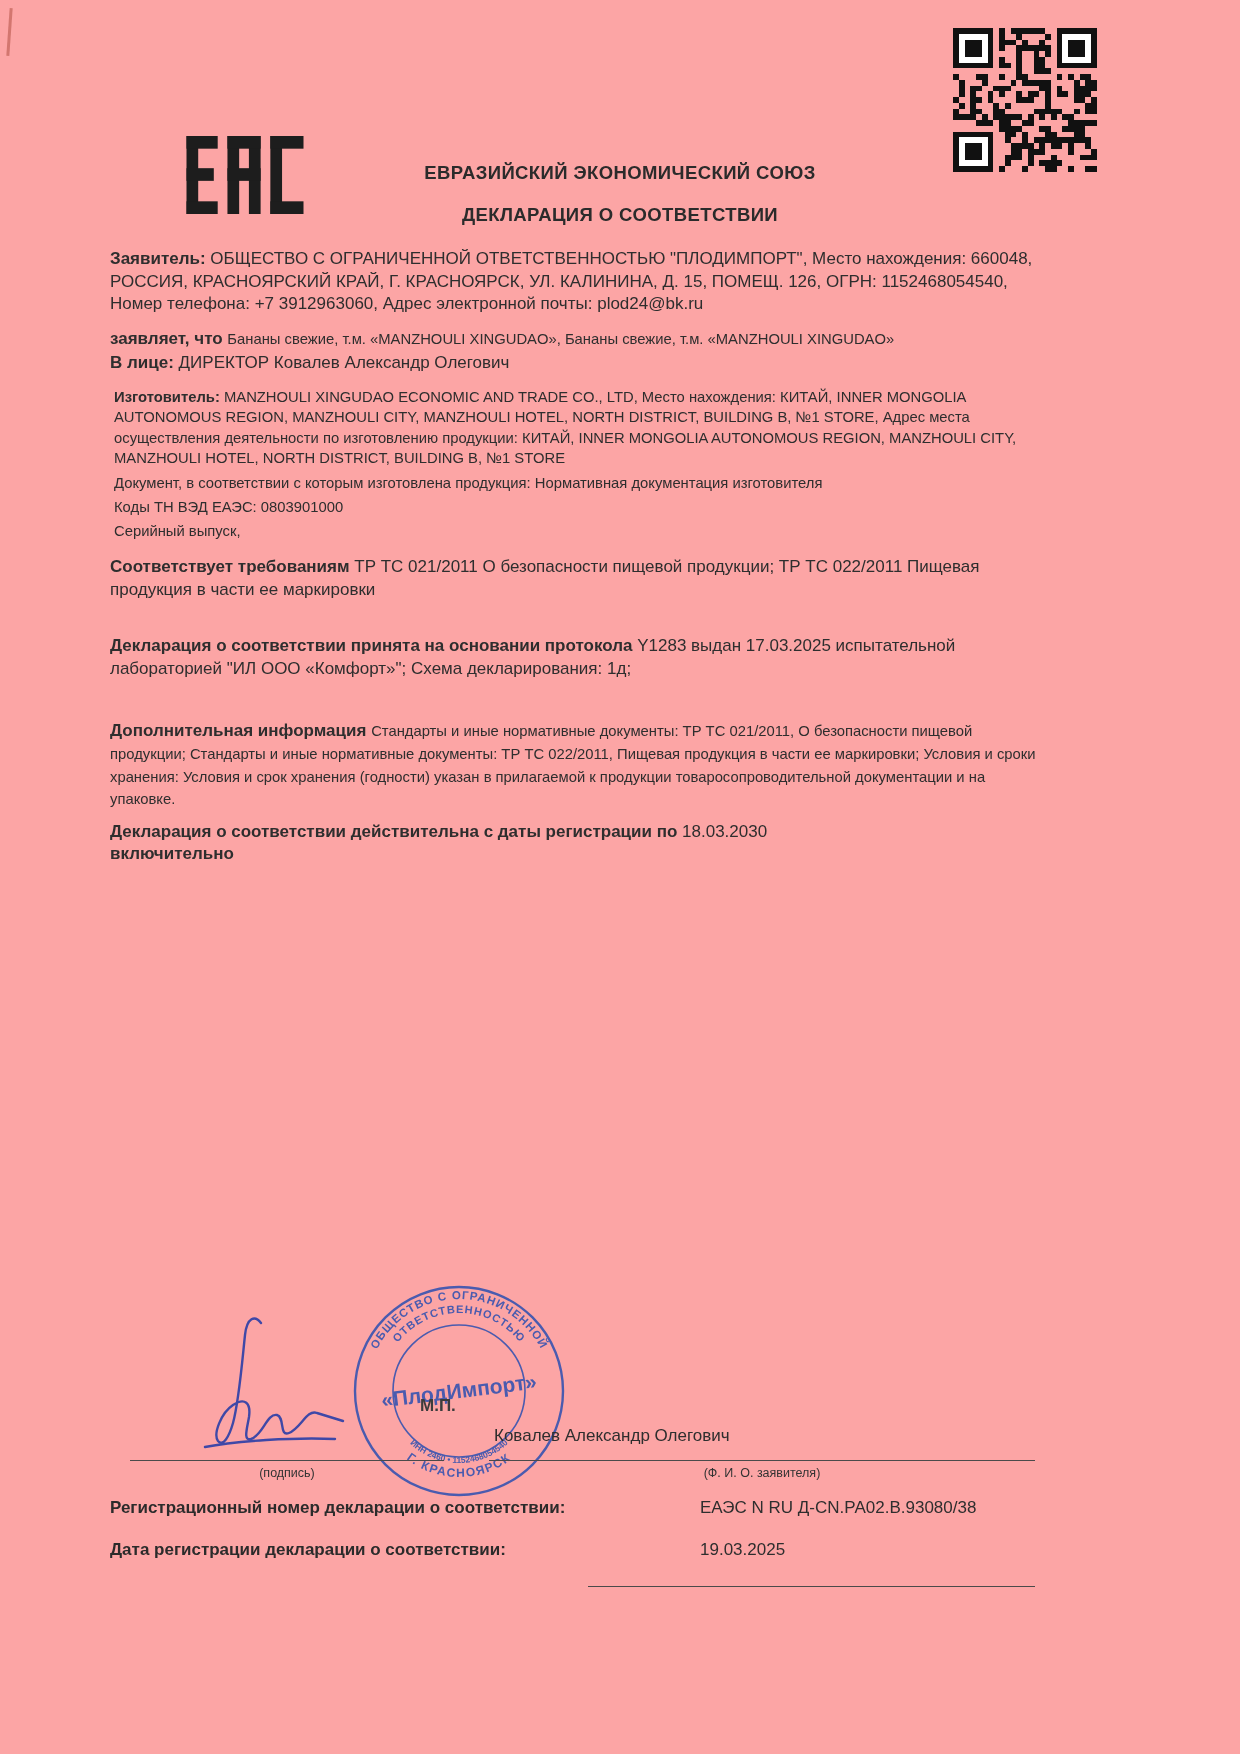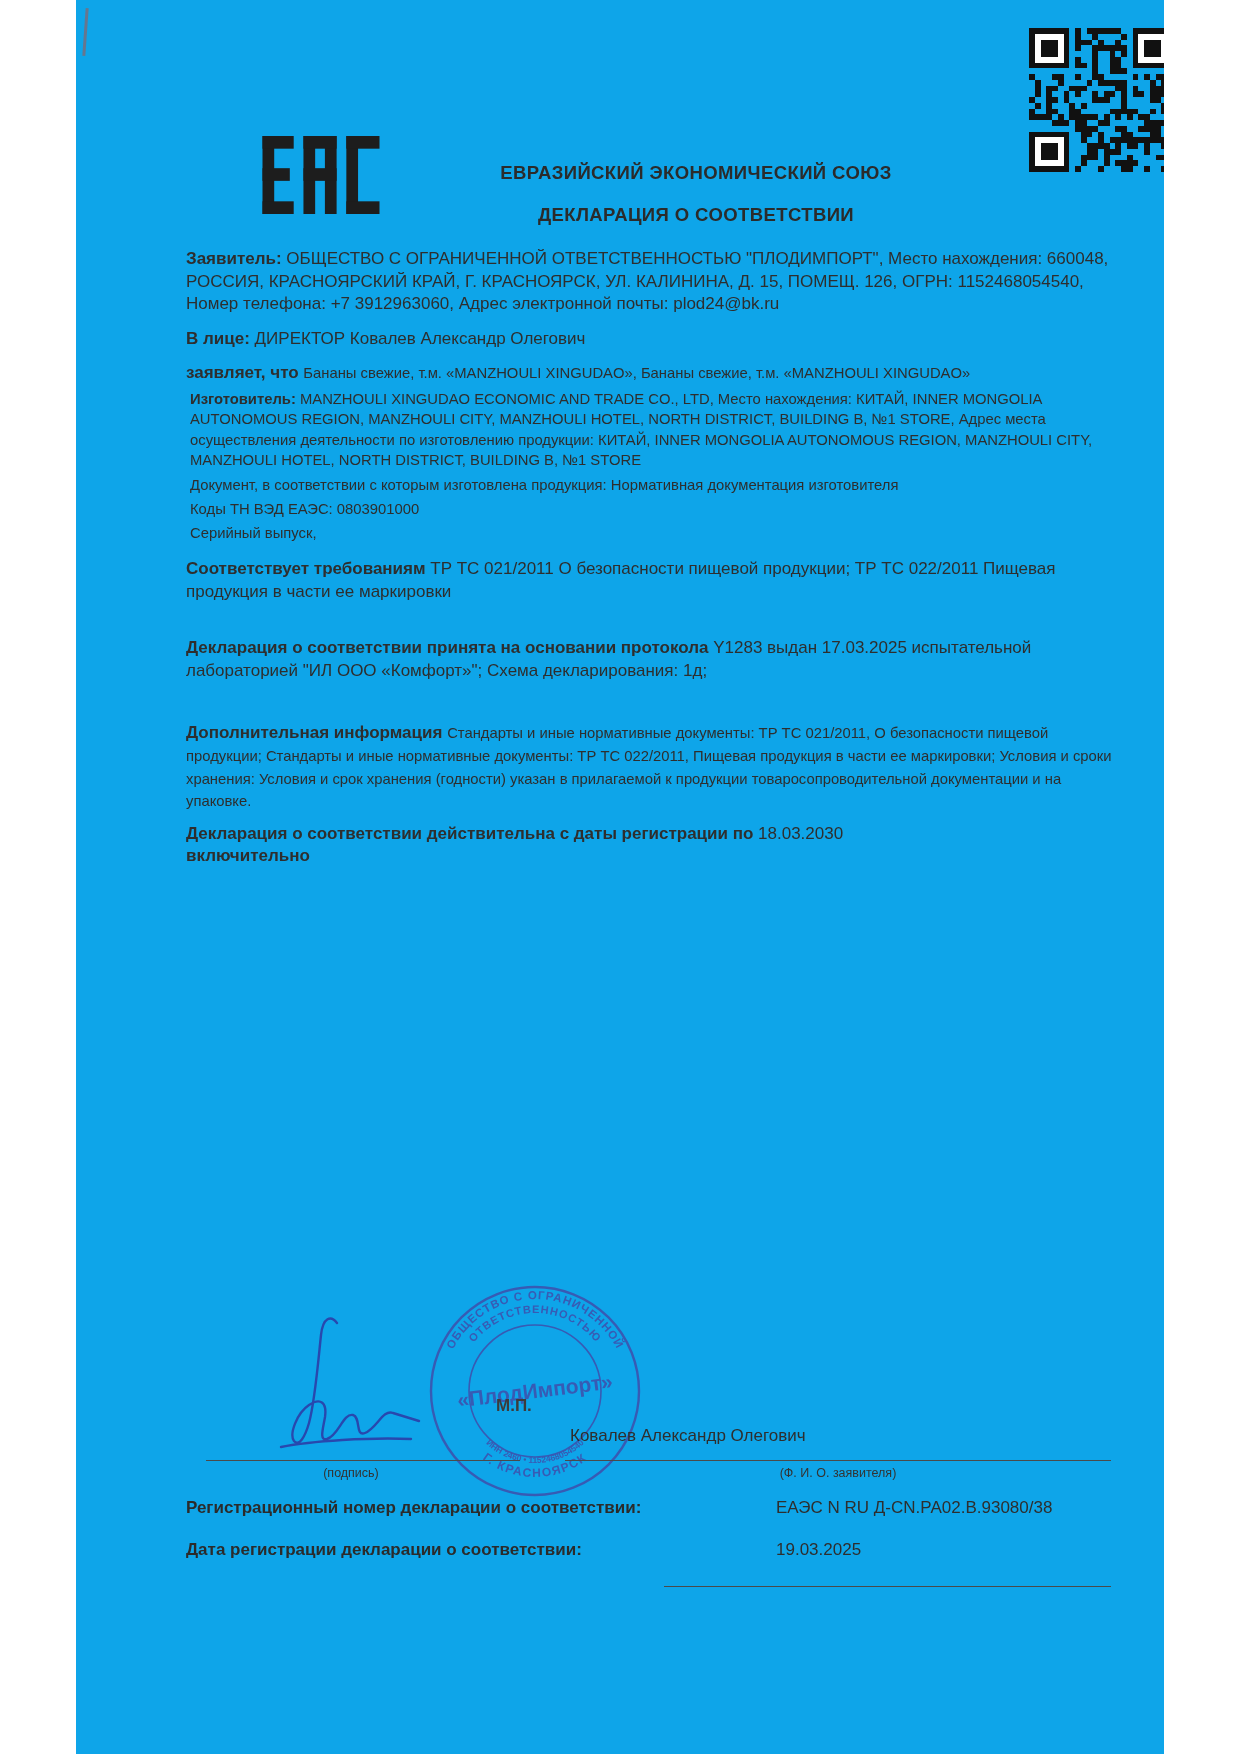--- a/index.html
+++ b/index.html
@@ -4,24 +4,24 @@
 <style>
   html, body {
     margin: 0;
     padding: 0;
     background: #ffffff;
     font-family: "Liberation Sans", sans-serif;
     color: #2e2e2e;
   }
   .page {
     position: relative;
-    width: 1088px;
+    width: 1240px;
     height: 1754px;
     margin: 0 auto;
-    background: #0ea5e9;
+    background: #fca5a5;
     overflow: hidden;
   }
   
   .qr {
     position: absolute;
     top: 28px;
     left: 953px;
     width: 144px;
     height: 144px;
   }
@@ -103,21 +103,21 @@
   }
   .rule-sign { left: 130px; top: 1460px; width: 314px; }
   .rule-fio  { left: 489px; top: 1460px; width: 546px; }
   .rule-bottom { left: 588px; top: 1586px; width: 447px; }
   .caption {
     position: absolute;
     font-size: 12.5px;
     color: #333333;
     text-align: center;
   }
-  .caption-sign { left: 118px; top: 1466px; width: 314px; }
+  .caption-sign { left: 130px; top: 1466px; width: 314px; }
   .caption-fio  { left: 489px; top: 1466px; width: 546px; }
   .reg-label {
     position: absolute;
     left: 110px;
     font-weight: bold;
     font-size: 17px;
     color: #2b2b2b;
     white-space: nowrap;
   }
   .reg-value {
@@ -397,28 +397,28 @@
     <div class="title-line">ДЕКЛАРАЦИЯ О СООТВЕТСТВИИ</div>
   </div>
 
   <div class="content">
 
     <p class="para">
       <span class="b">Заявитель:</span>
       <span>ОБЩЕСТВО С ОГРАНИЧЕННОЙ ОТВЕТСТВЕННОСТЬЮ "ПЛОДИМПОРТ", Место нахождения: 660048, РОССИЯ,  КРАСНОЯРСКИЙ КРАЙ, Г. КРАСНОЯРСК, УЛ. КАЛИНИНА, Д. 15, ПОМЕЩ. 126, ОГРН: 1152468054540, Номер телефона: +7 3912963060, Адрес электронной почты: plod24@bk.ru</span>
     </p>
 
+    <p class="para" style="margin-bottom:2px;">
+      <span class="b">заявляет, что</span>
+      <span class="small">Бананы свежие, т.м.  «MANZHOULI XINGUDAO», Бананы свежие, т.м.  «MANZHOULI XINGUDAO»</span>
+    </p>
+
     <p class="para">
       <span class="b">В лице:</span>
       <span>ДИРЕКТОР Ковалев Александр Олегович</span>
-    </p>
-
-    <p class="para" style="margin-bottom:2px;">
-      <span class="b">заявляет, что</span>
-      <span class="small">Бананы свежие, т.м.  «MANZHOULI XINGUDAO», Бананы свежие, т.м.  «MANZHOULI XINGUDAO»</span>
     </p>
     <p class="small-block">
       <span class="b">Изготовитель:</span>
       <span>MANZHOULI XINGUDAO ECONOMIC AND TRADE CO., LTD, Место нахождения: КИТАЙ, INNER MONGOLIA AUTONOMOUS REGION, MANZHOULI CITY, MANZHOULI HOTEL, NORTH DISTRICT, BUILDING B, №1 STORE, Адрес места осуществления деятельности по изготовлению продукции: КИТАЙ, INNER MONGOLIA AUTONOMOUS REGION, MANZHOULI CITY, MANZHOULI HOTEL, NORTH DISTRICT, BUILDING B, №1 STORE</span>
     </p>
     <p class="small-block">Документ, в соответствии с которым изготовлена продукция: Нормативная документация изготовителя</p>
     <p class="small-block">Коды ТН ВЭД ЕАЭС: 0803901000</p>
     <p class="small-block" style="margin-bottom:14px;">Серийный выпуск,</p>
 
     <p class="para">

